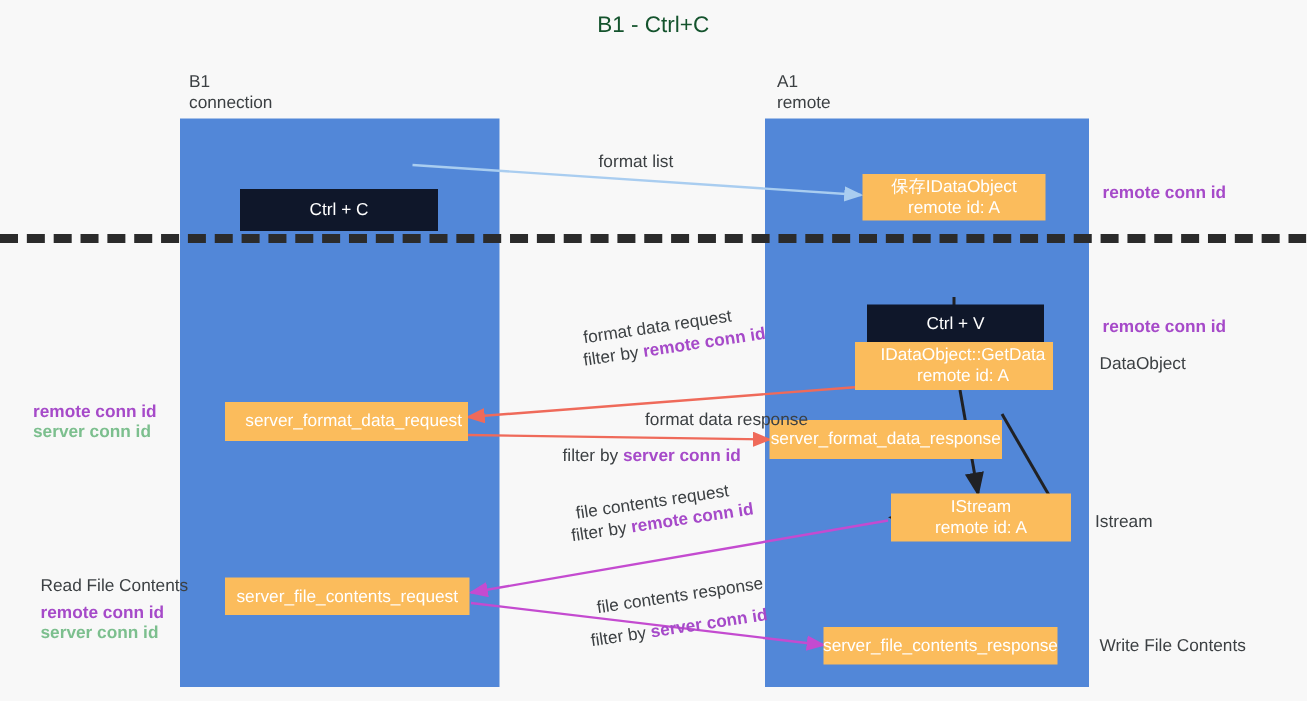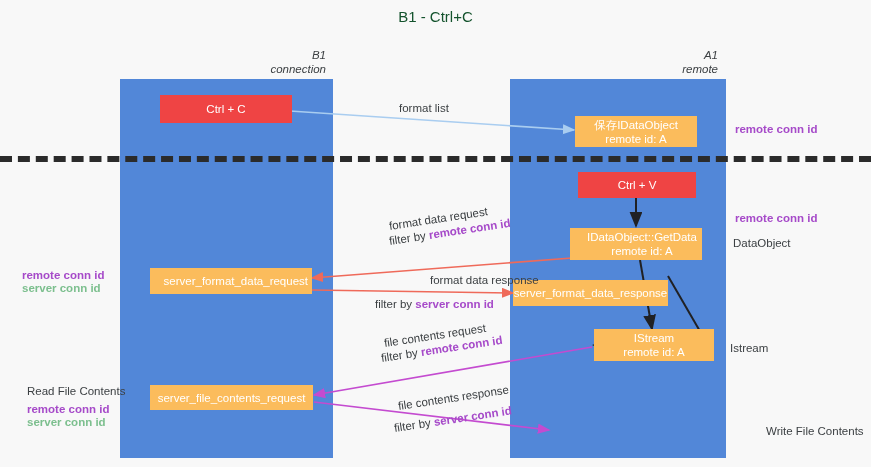--- a/index.html
+++ b/index.html
@@ -32,26 +32,25 @@
     width: 871px;
     text-align: center;
     font-size: 15px;
     color: #14532d;
     line-height: 20px;
   }
 
   
   .col-head {
     position: absolute;
-    text-align: right;
+    text-align: left;
     font-size: 11.5px;
     color: #3c4043;
     line-height: 14px;
     width: 200px;
-    font-style: italic;
   }
 
   
   .lane {
     position: absolute;
     background: #5287d8;
     top: 79px;
     height: 379px;
   }
   .lane-b1 { left: 120px; width: 213px; }
@@ -74,21 +73,21 @@
     display: flex;
     flex-direction: column;
     align-items: center;
     justify-content: center;
     color: #ffffff;
     font-size: 11.5px;
     line-height: 14px;
     text-align: center;
     padding: 2px 4px;
   }
-  .node.green { background: #ef4444; }
+  .node.green { background: #0f172a; margin-top: 31px; }
   .node.orange { background: #fbbc5c; }
   .node .l2 { display: block; }
 
   
   .lbl {
     position: absolute;
     font-size: 11.5px;
     line-height: 15px;
     color: #3c4043;
     white-space: nowrap;
@@ -183,20 +182,23 @@
   </div>
 
   <div class="node orange" style="left:513px; top:280px; width:155px; height:26px;">
     <span>server_format_data_response</span>
   </div>
 
   <div class="node orange" style="left:150px; top:385px; width:163px; height:25px;">
     <span>server_file_contents_request</span>
   </div>
 
+  <div class="node orange" style="left:549px; top:418px; width:156px; height:25px;">
+    <span>server_file_contents_response</span>
+  </div>
 
   <div class="lbl" style="left:399px; top:101px;">format list</div>
 
   <div class="lbl rot-neg" style="left:388px; top:219px;">format data request</div>
   <div class="lbl rot-neg" style="left:388px; top:234px;">
     <span>filter by </span><span class="purple">remote conn id</span>
   </div>
 
   <div class="lbl" style="left:390px; top:273px;margin-left:40px;">format data response</div>
   <div class="lbl" style="left:375px; top:297px;">
@@ -210,21 +212,21 @@
 
   <div class="lbl rot-neg" style="left:397px; top:399px;">file contents response</div>
   <div class="lbl rot-neg" style="left:393px; top:421px;">
     <span>filter by </span><span class="purple">server conn id</span>
   </div>
 
   <div class="lbl bold-purple" style="left:735px; top:122px;">remote conn id</div>
   <div class="lbl bold-purple" style="left:735px; top:211px;">remote conn id</div>
   <div class="lbl" style="left:733px; top:236px;">DataObject</div>
   <div class="lbl" style="left:730px; top:341px;">Istream</div>
-  <div class="lbl" style="left:733px; top:424px;margin-left:33px;">Write File Contents</div>
+  <div class="lbl" style="left:733px; top:424px;">Write File Contents</div>
 
   <div class="lbl bold-purple" style="left:22px; top:268px;">remote conn id</div>
   <div class="lbl green-txt" style="left:22px; top:281px;">server conn id</div>
 
   <div class="lbl" style="left:27px; top:384px;">Read File Contents</div>
   <div class="lbl bold-purple" style="left:27px; top:402px;">remote conn id</div>
   <div class="lbl green-txt" style="left:27px; top:415px;">server conn id</div>
 
 </div>
 

